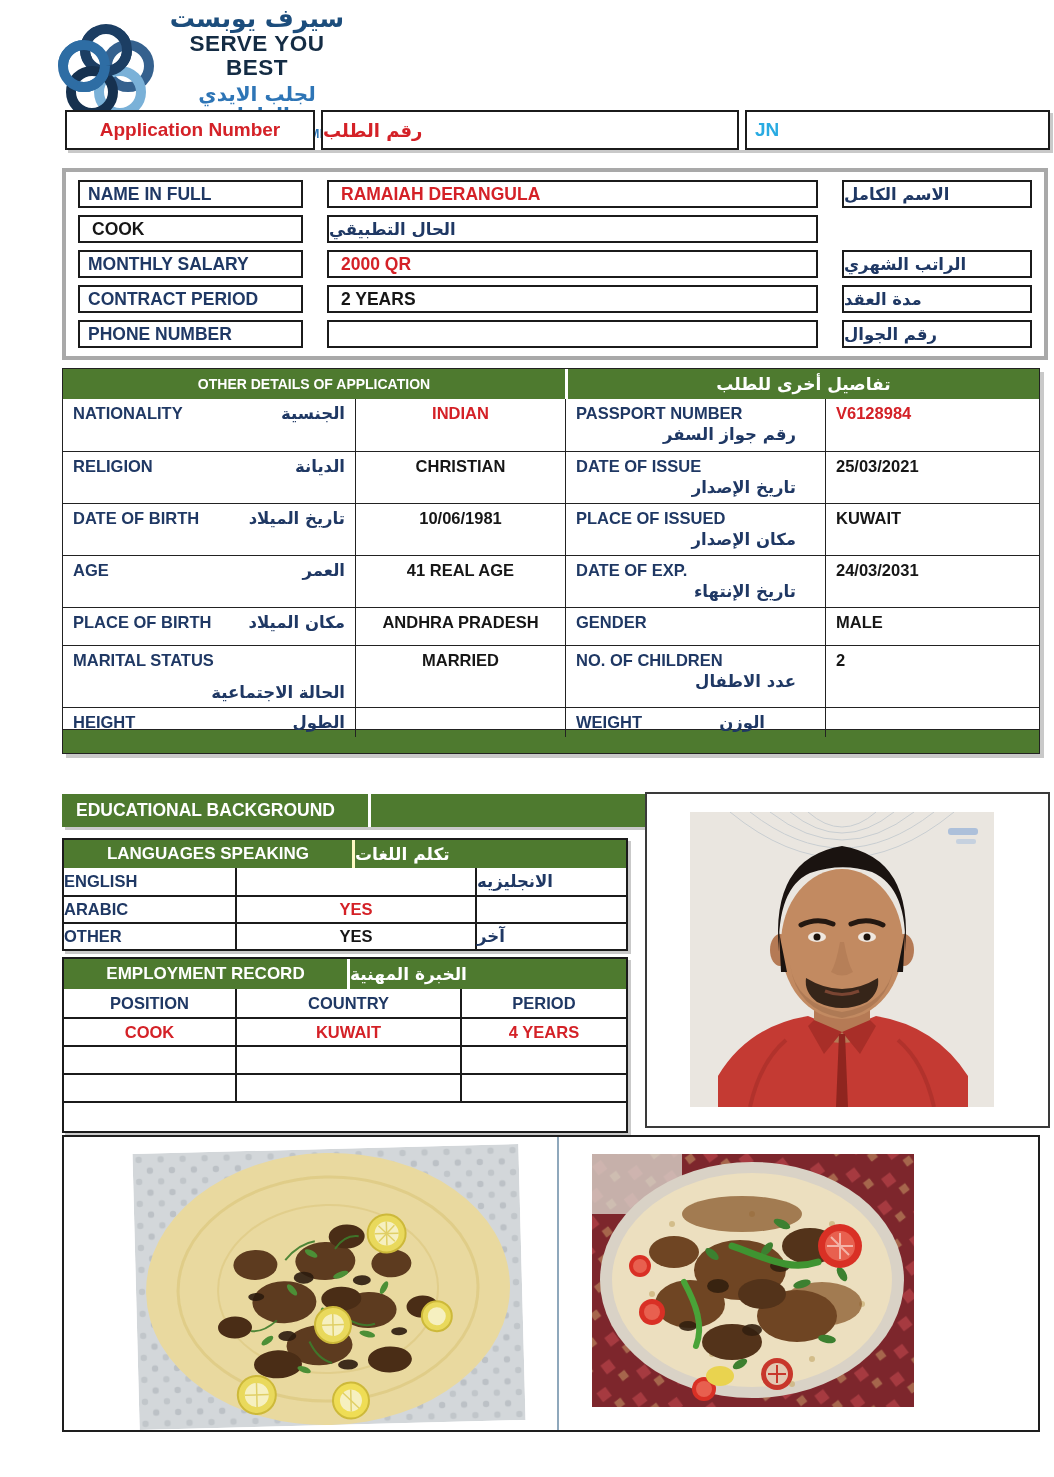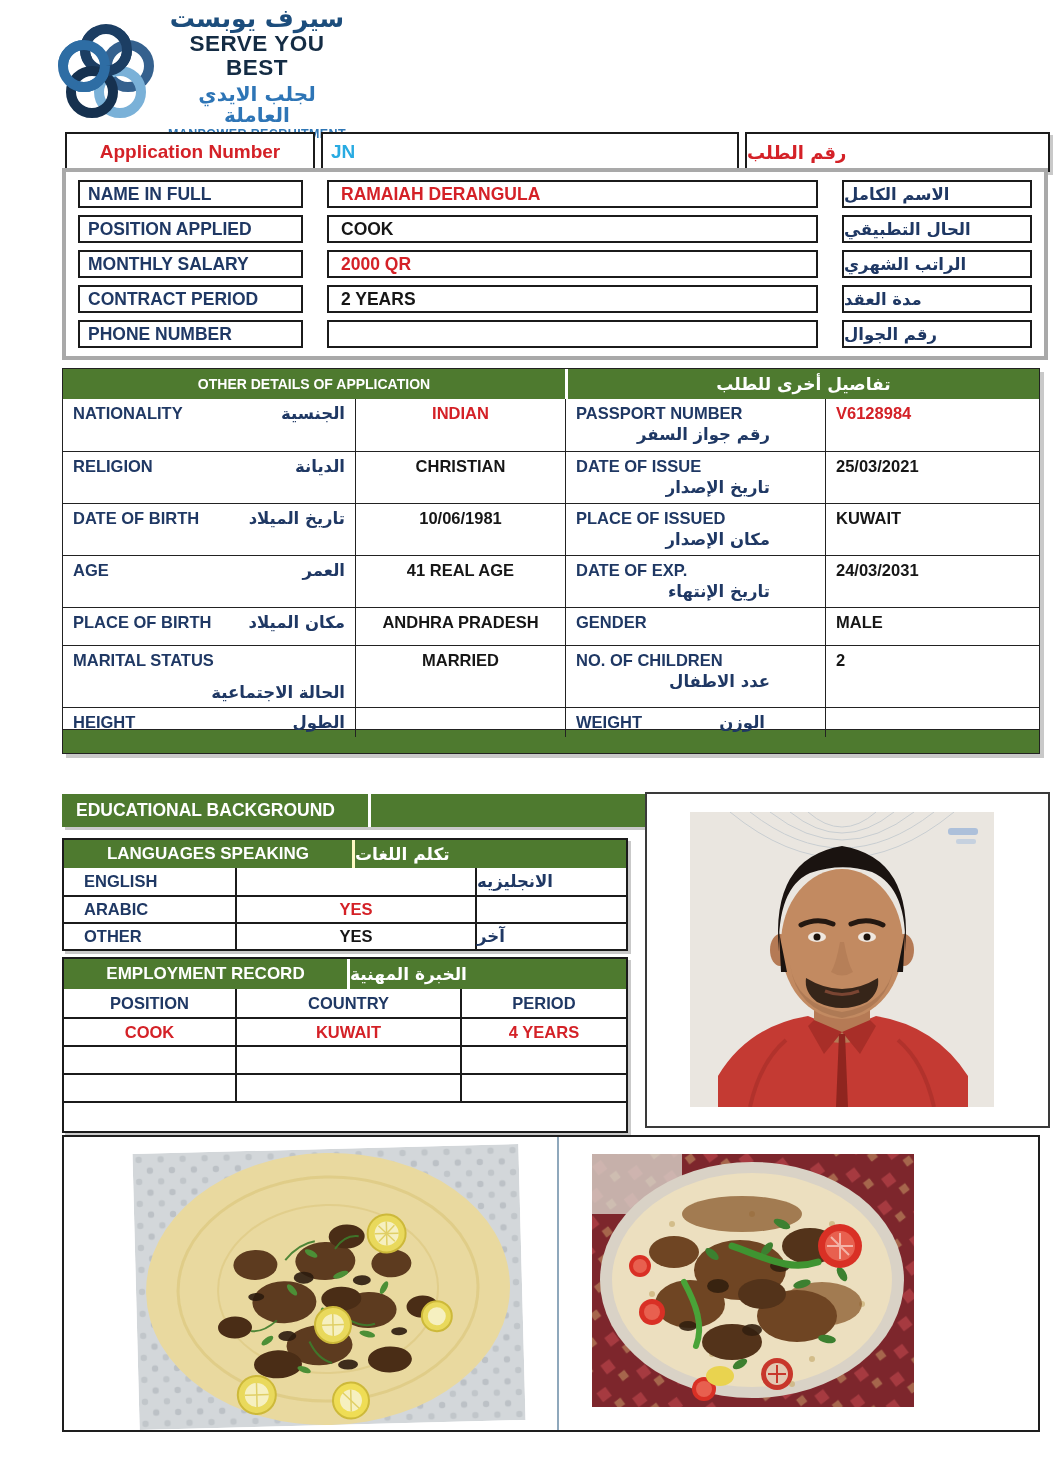--- a/index.html
+++ b/index.html
@@ -12,21 +12,21 @@
 
   
   .logo{position:absolute;left:56px;top:6px;display:flex;gap:6px;align-items:center;}
   .logo-text{width:190px;text-align:center;line-height:1.05;}
   .logo-ar-brand{font-family:"DejaVu Sans",sans-serif;font-weight:bold;font-size:25px;color:#1c4d7c;}
   .logo-en-brand{font-weight:bold;font-size:22.5px;letter-spacing:.5px;color:#142c44;}
   .logo-ar-tag{font-family:"DejaVu Sans",sans-serif;font-weight:bold;font-size:20px;color:#2e75b6;margin-top:4px;}
   .logo-en-tag{font-weight:bold;font-size:12.5px;letter-spacing:.4px;color:#2e76b5;margin-top:2px;}
 
   
-  .app-row{position:absolute;left:65px;top:132px;width:985px;height:40px;
+  .app-row{position:absolute;left:65px;top:110px;width:985px;height:40px;
     display:grid;grid-template-columns:250px 418px 1fr;gap:6px;box-shadow:3px 3px 0 #c9c9c9;}
   .app-cell{border:2px solid var(--cellline);background:#fff;display:flex;align-items:center;font-weight:bold;font-size:19px;}
   .app-label{justify-content:center;color:var(--red);}
   .app-value{padding-left:8px;color:var(--cyan);}
   .app-ar{justify-content:flex-end;padding-right:10px;color:var(--red);font-family:"DejaVu Sans",sans-serif;font-size:18px;}
 
   
   .main-table{position:absolute;left:62px;top:168px;width:986px;border:4px solid #a9a9a9;background:#fff;padding:8px 12px;display:flex;flex-direction:column;gap:7px;}
   .mrow{display:grid;grid-template-columns:225px 1fr 190px;gap:24px;height:28px;}
   .mcell{border:2px solid var(--cellline);display:flex;align-items:center;font-weight:bold;font-size:17.5px;background:#fff;}
@@ -41,40 +41,40 @@
   .dheader .ar{font-family:"DejaVu Sans",sans-serif;font-size:17px;}
   .drow{display:grid;grid-template-columns:293px 210px 260px 1fr;border-top:1px solid #222;}
   .dcell{border-right:1px solid #222;padding:5px 10px;font-weight:bold;font-size:16.5px;}
   .dcell:last-child{border-right:none;}
   .dc1{display:flex;justify-content:space-between;align-items:flex-start;color:var(--navy);}
   .dc1.stack{flex-direction:column;}
   .dc1.stack .dar{align-self:flex-end;}
   .dval{display:flex;justify-content:center;align-items:flex-start;}
   .dc3{display:flex;color:var(--navy);}
   .dc3.stack{flex-direction:column;}
-  .dc3.stack .dar{align-self:flex-end;margin-right:45px;margin-top:2px;}
+  .dc3.stack .dar{align-self:flex-end;margin-right:19px;margin-top:2px;}
   .dc3.inline{justify-content:space-between;}
   .dc3.inline .dar{margin-right:50px;}
   .dv2{display:flex;justify-content:flex-start;align-items:flex-start;}
   .dar{font-family:"DejaVu Sans",sans-serif;font-weight:bold;color:var(--navy);font-size:16.5px;}
   .green-bar{height:24px;background:var(--green);border-top:1px solid #222;}
 
   
   .edu{position:absolute;left:62px;top:794px;width:586px;height:33px;display:grid;grid-template-columns:306px 1fr;gap:3px;box-shadow:3px 3px 0 #c9c9c9;}
   .edu>div{background:var(--green);display:flex;align-items:center;color:#fff;font-weight:bold;font-size:17.5px;padding-left:14px;}
 
   
   .langs{position:absolute;left:62px;top:838px;width:566px;border:2px solid var(--cellline);box-shadow:3px 3px 0 #c9c9c9;background:#fff;}
   .lheader{display:grid;grid-template-columns:288px 1fr;gap:3px;background:#fef9c3;border-radius:13px;}
   .lheader>div{background:var(--green);color:#fff;font-weight:bold;font-size:17px;height:28px;display:flex;align-items:center;justify-content:center;}
   .lheader .ar{font-family:"DejaVu Sans",sans-serif;justify-content:flex-end;padding-right:10px;display:flex;width:100%;}
   .lrow{display:grid;grid-template-columns:173px 240px 1fr;border-top:2px solid var(--cellline);height:27px;}
   .lrow>div{border-right:2px solid var(--cellline);display:flex;align-items:center;font-weight:bold;font-size:16.5px;}
   .lrow>div:last-child{border-right:none;}
-  .llabel{padding-left:20px;color:var(--navy);}
+  .llabel{padding-left:0;color:var(--navy);}
   .lval{justify-content:center;}
   .lar{justify-content:flex-end !important;padding-right:8px;color:var(--navy);font-family:"DejaVu Sans",sans-serif;}
 
   
   .emp{position:absolute;left:62px;top:957px;width:566px;border:2px solid var(--cellline);box-shadow:3px 3px 0 #c9c9c9;background:#fff;}
   .eheader{display:grid;grid-template-columns:283px 1fr;gap:3px;background:#fff;}
   .eheader>div{background:var(--green);color:#fff;font-weight:bold;font-size:17px;height:30px;display:flex;align-items:center;justify-content:center;}
   .eheader .ar{font-family:"DejaVu Sans",sans-serif;justify-content:flex-end;padding-right:10px;display:flex;width:100%;}
   .erow{display:grid;grid-template-columns:173px 225px 1fr;border-top:2px solid var(--cellline);height:28px;}
   .erow>div{border-right:2px solid var(--cellline);display:flex;align-items:center;justify-content:center;font-weight:bold;font-size:16.5px;}
@@ -114,34 +114,33 @@
     <div class="logo-text">
       <div class="logo-ar-brand" dir="rtl">سيرف يوبست</div>
       <div class="logo-en-brand">SERVE YOU BEST</div>
       <div class="logo-ar-tag" dir="rtl">لجلب الايدي العاملة</div>
       <div class="logo-en-tag">MANPOWER RECRUITMENT</div>
     </div>
   </div>
 
   <div class="app-row">
     <div class="app-cell app-label">Application Number</div>
+    <div class="app-cell app-ar" dir="rtl">رقم الطلب</div>
     <div class="app-cell app-value">JN</div>
-    <div class="app-cell app-ar" dir="rtl">رقم الطلب</div>
   </div>
 
   <div class="main-table">
     <div class="mrow">
       <div class="mcell mlabel">NAME IN FULL</div>
       <div class="mcell mvalue">
           <span class="red">RAMAIAH DERANGULA</span>
         </div>
       <div class="mcell mar" dir="rtl">الاسم الكامل</div>
     </div>
     <div class="mrow">
-      <div class="mcell mlabel">POSITION APPLIED</div>
       <div class="mcell mvalue">
           <span>COOK</span>
         </div>
       <div class="mcell mar" dir="rtl">الحال التطبيقي</div>
     </div>
     <div class="mrow">
       <div class="mcell mlabel">MONTHLY SALARY</div>
       <div class="mcell mvalue">
           <span class="red">2000 QR</span>
         </div>

